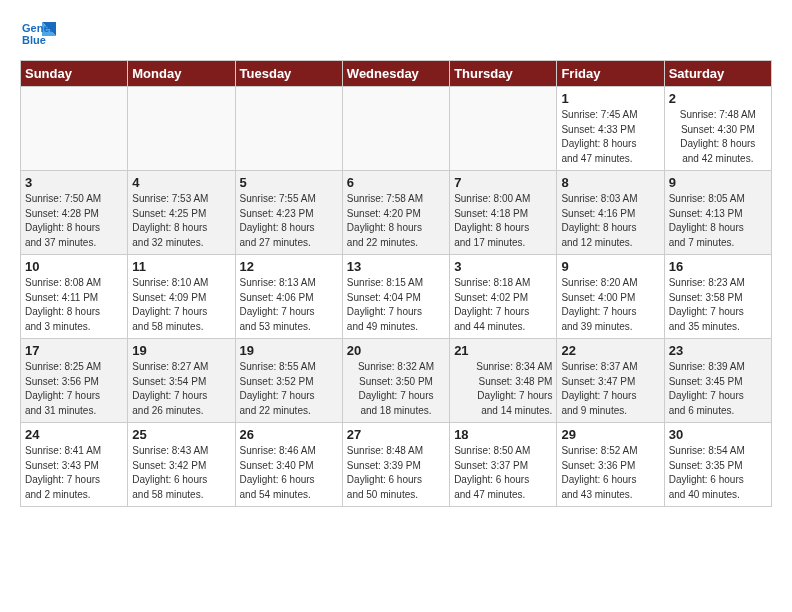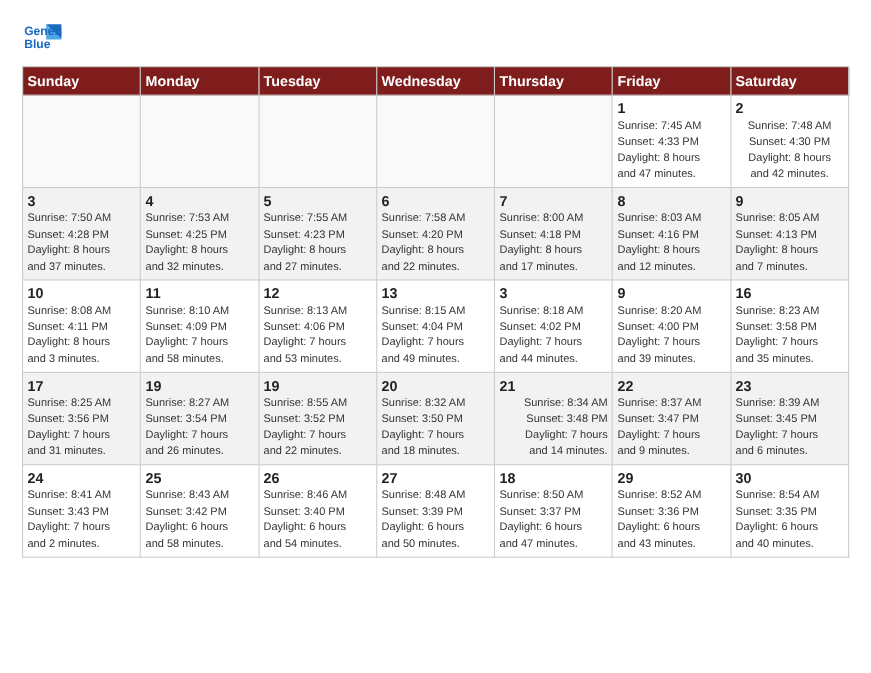--- a/index.html
+++ b/index.html
@@ -192,21 +192,21 @@
           </td>
           <td>
             <span class="day-num">19</span>
             <div class="day-info" style="white-space: pre-line;">Sunrise: 8:55 AM
 Sunset: 3:52 PM
 Daylight: 7 hours
 and 22 minutes.</div>
           </td>
           <td>
             <span class="day-num">20</span>
-            <div class="day-info" style="white-space: pre-line;">Sunrise: 8:32 AM
+            <div class="day-info" style="white-space: pre-line; text-align: center;">Sunrise: 8:32 AM
 Sunset: 3:50 PM
 Daylight: 7 hours
 and 18 minutes.</div>
           </td>
           <td>
             <span class="day-num">21</span>
             <div class="day-info" style="white-space: pre-line; text-align: right;">Sunrise: 8:34 AM
 Sunset: 3:48 PM
 Daylight: 7 hours
 and 14 minutes.</div>

